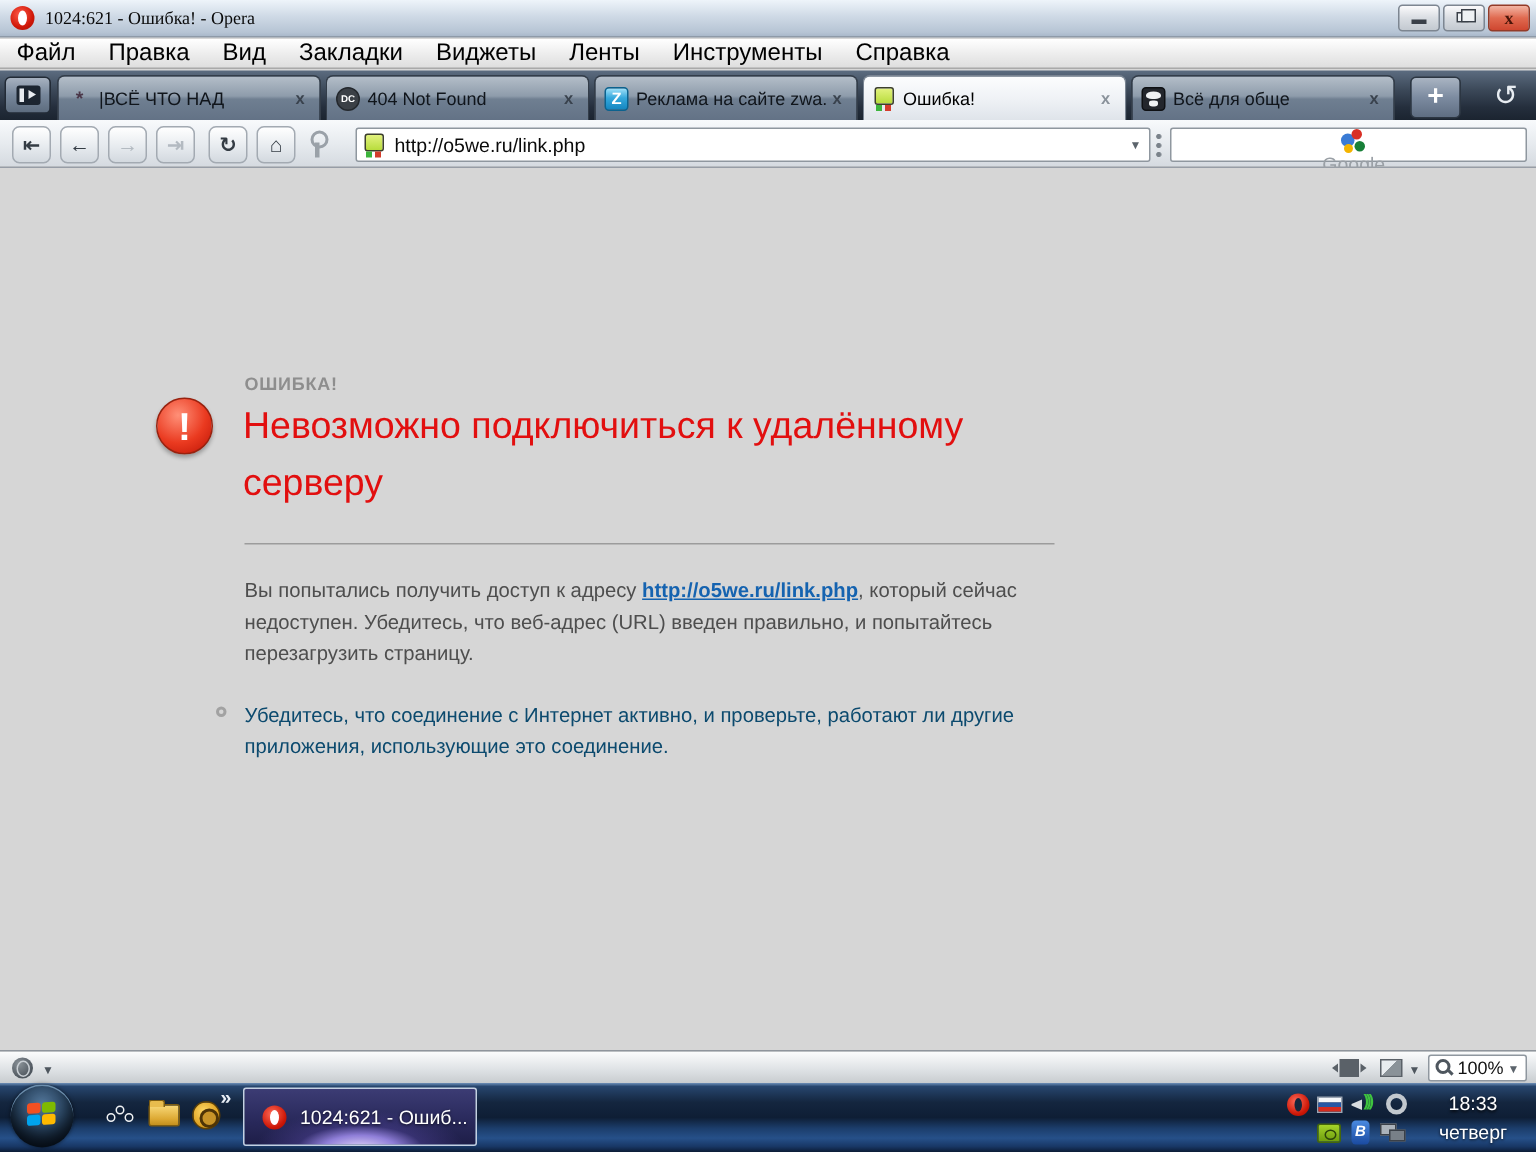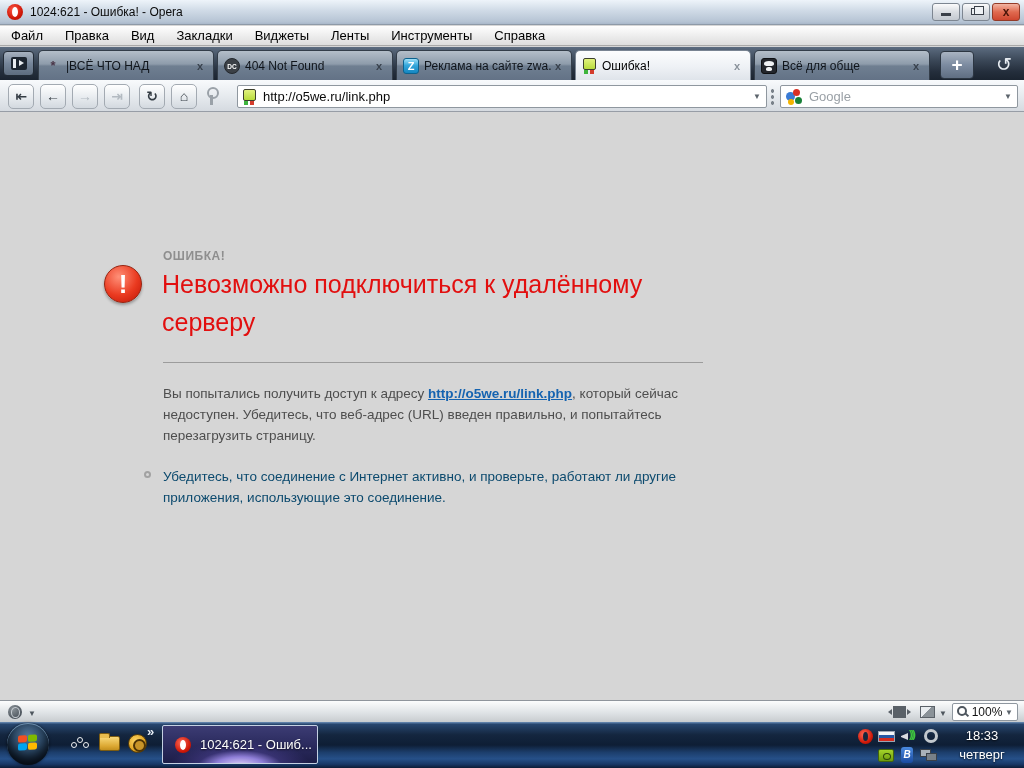--- a/index.html
+++ b/index.html
@@ -3,42 +3,42 @@
 <meta charset="utf-8">
 <style>
   * { margin:0; padding:0; box-sizing:border-box; }
   html,body { width:1024px; height:768px; overflow:hidden; }
   body { font-family:"Liberation Sans","DejaVu Sans",sans-serif; background:#000; }
   .screen { position:relative; width:1024px; height:768px; overflow:hidden; background:#d6d6d6; }
 
   
   .titlebar { position:absolute; left:0; top:0; width:1024px; height:25px;
     background:linear-gradient(#eef4fa, #cfdae6 45%, #b6c4d4 90%, #a9b8ca);
-    border-bottom:1px solid #8e9aa8; }
+    border-bottom:1px solid #8e9aa8;font-family:Liberation Serif, serif; }
   .opera-logo { position:absolute; left:7px; top:4px; width:16px; height:16px; border-radius:50%;
     background:radial-gradient(circle at 40% 35%, #ff5a4a, #d01808 60%, #a80e02); }
   .opera-logo::after { content:""; position:absolute; left:5px; top:3px; width:6px; height:10px;
     border-radius:50%; background:#fff; }
   .title-text { position:absolute; left:30px; top:0; height:25px; line-height:25px;
     font-size:12px; color:#0a0a0a; }
   .winbtns { position:absolute; right:4px; top:3px; display:flex; gap:2px; }
   .winbtn { width:28px; height:18px; border:1px solid #7d8691; border-radius:3px;
     background:linear-gradient(#fbfbfc, #d9dde2 50%, #c3c9d0); position:relative; }
   .winbtn.close { background:linear-gradient(#f2b5a4, #e06a50 50%, #cf4730); border-color:#933b28;
     color:#4a1509; font-size:12px; font-weight:bold; text-align:center; line-height:16px; }
   .glyph-min { position:absolute; left:8px; bottom:4px; width:10px; height:3px; background:#3a4049; }
   .glyph-restore { position:absolute; left:8px; top:4px; width:8px; height:7px; border:1px solid #3a4049; background:#eef1f4; }
   .glyph-restore::after { content:""; position:absolute; left:2px; top:-3px; width:8px; height:7px;
     border:1px solid #3a4049; background:#eef1f4; }
 
   
   .menubar { position:absolute; left:0; top:26px; width:1024px; height:20px;
     background:linear-gradient(#ffffff, #ececec 55%, #dedede); border-bottom:1px solid #a9a9a9;
     display:flex; align-items:center; padding-left:2px; }
-  .menu-item { font-size:13px; color:#000; padding:0 9px; margin-right:4px; height:20px; line-height:20px; }
+  .menu-item { font-size:16px; color:#000; padding:0 9px; margin-right:4px; height:20px; line-height:20px; }
 
   
   .tabbar { position:absolute; left:0; top:47px; width:1024px; height:33px;
     background:linear-gradient(#5c6c80, #3b4858 40%, #242e3c 75%, #1b2430); }
   .panel-toggle { position:absolute; left:3px; top:4px; width:31px; height:25px; border-radius:4px;
     border:1px solid #222b36; background:linear-gradient(#a7b2c0, #76immer 50%, #5d6c7e);
     background:linear-gradient(#a7b2c0, #76869a 50%, #5d6c7e); }
   .panel-toggle-inner { position:absolute; left:7px; top:5px; width:16px; height:13px; border-radius:2px;
     background:#1c2530; }
   .panel-toggle-inner::before { content:""; position:absolute; left:2px; top:2px; width:3px; height:9px; background:#e8ecf0; }
@@ -89,21 +89,21 @@
     border:2.5px solid #9aa1a8; border-radius:50%; }
   .wand-icon::after { content:""; position:absolute; left:5px; top:8px; width:2.5px; height:10px; background:#9aa1a8; }
   .addressbar { position:absolute; left:237px; top:5px; width:530px; height:23px; background:#fff;
     border:1px solid #8f979f; border-radius:2px; display:flex; align-items:center; }
   .addr-fav { margin-left:4px; }
   .addr-text { flex:1; font-size:13px; color:#0a0a0a; margin-left:6px; white-space:nowrap; overflow:hidden; }
   .dd-arrow { width:18px; font-size:8px; color:#5c646c; text-align:center; }
   .splitter { position:absolute; left:770px; top:8px; width:5px; height:17px;
     background:radial-gradient(circle 1.5px, #7a828a 1.5px, transparent 2px) 0 0/5px 6px repeat-y; }
   .searchbox { position:absolute; left:780px; top:5px; width:238px; height:23px; background:#fff;
-    border:1px solid #8f979f; border-radius:2px; display:flex; align-items:center; }
+    border:1px solid #8f979f; border-radius:2px; display:flex; align-items:center;flex-direction:column; }
   .gicon { position:relative; width:16px; height:16px; margin-left:5px; flex:none; }
   .gicon i { position:absolute; border-radius:50%; }
   .gicon .b1 { left:0; top:3px; width:9px; height:9px; background:#3a7bd5; }
   .gicon .b2 { left:7px; top:0; width:7px; height:7px; background:#d93025; }
   .gicon .b3 { left:2px; top:10px; width:6px; height:6px; background:#f4b400; }
   .gicon .b4 { left:9px; top:8px; width:7px; height:7px; background:#188038; }
   .search-text { flex:1; font-size:13px; color:#9aa0a6; margin-left:7px; }
 
   
   .content { position:absolute; left:0; top:112px; width:1024px; height:588px; background:#d6d6d6; }

